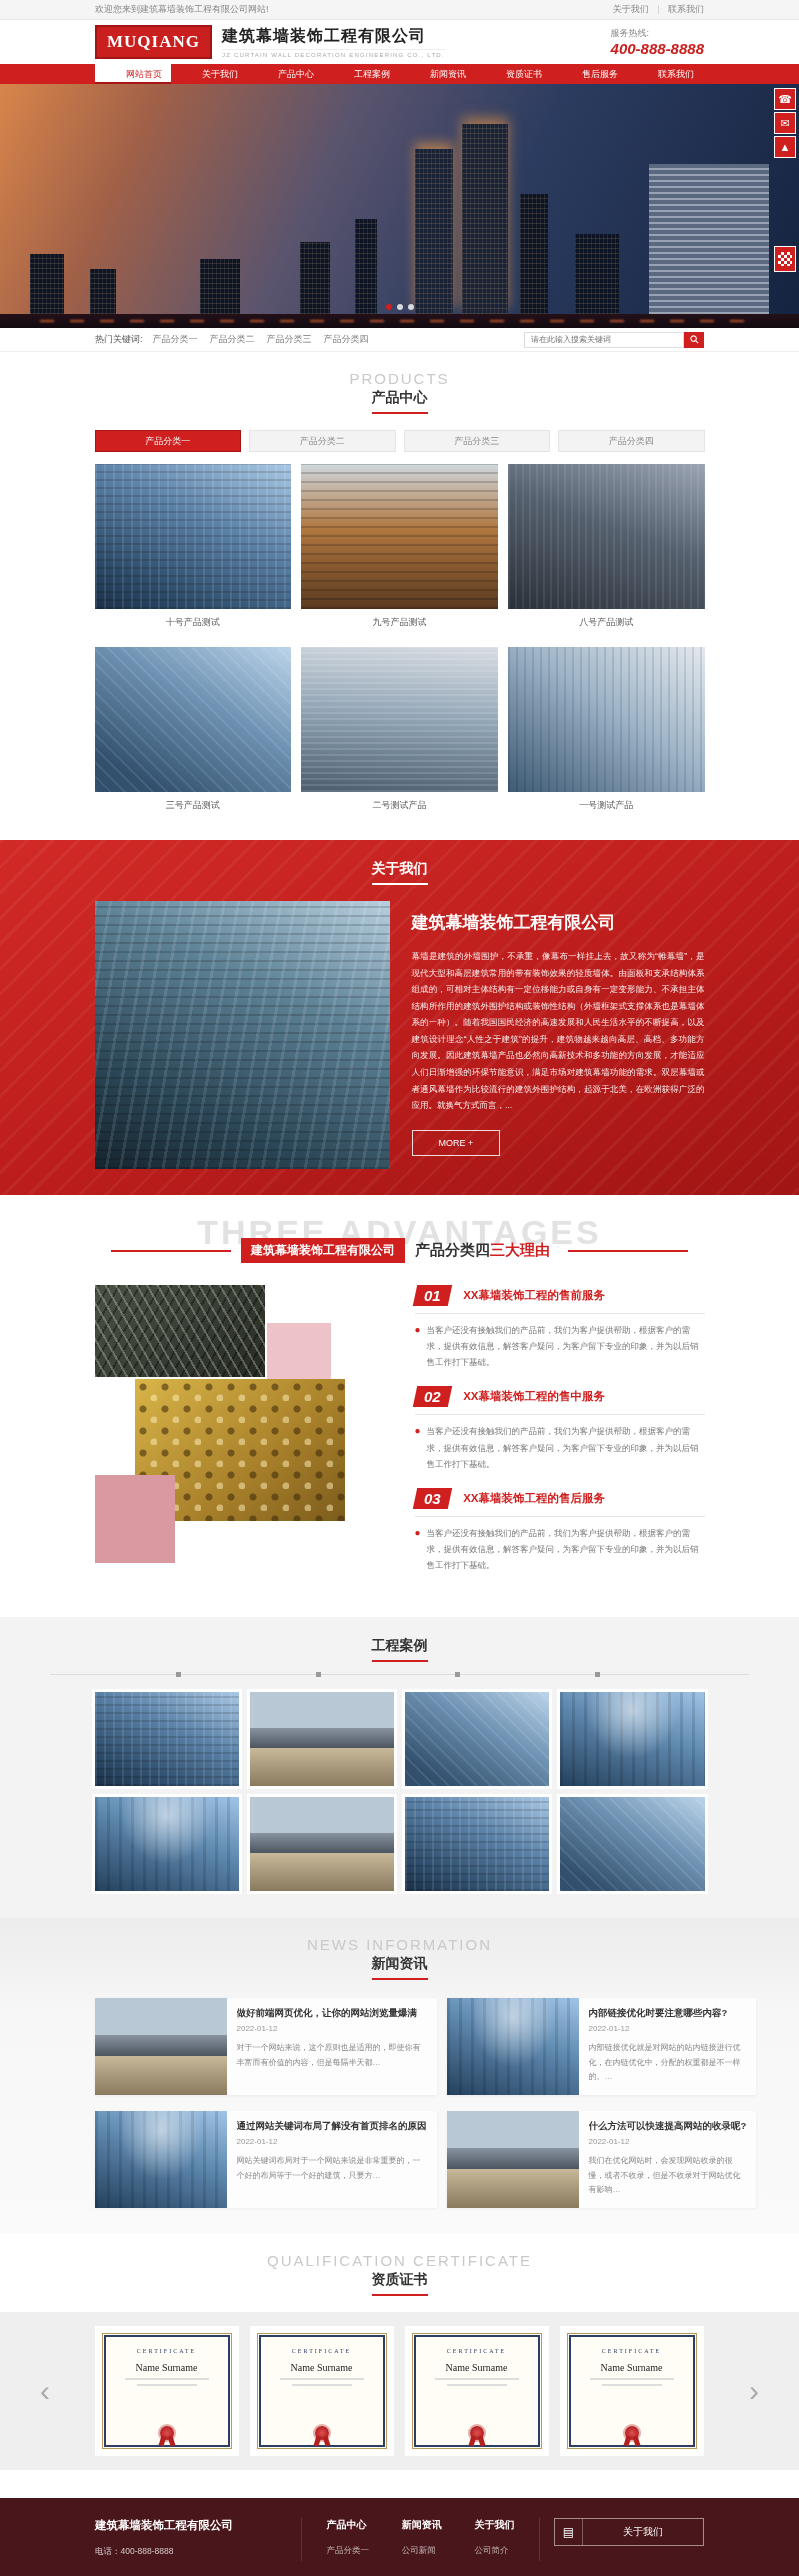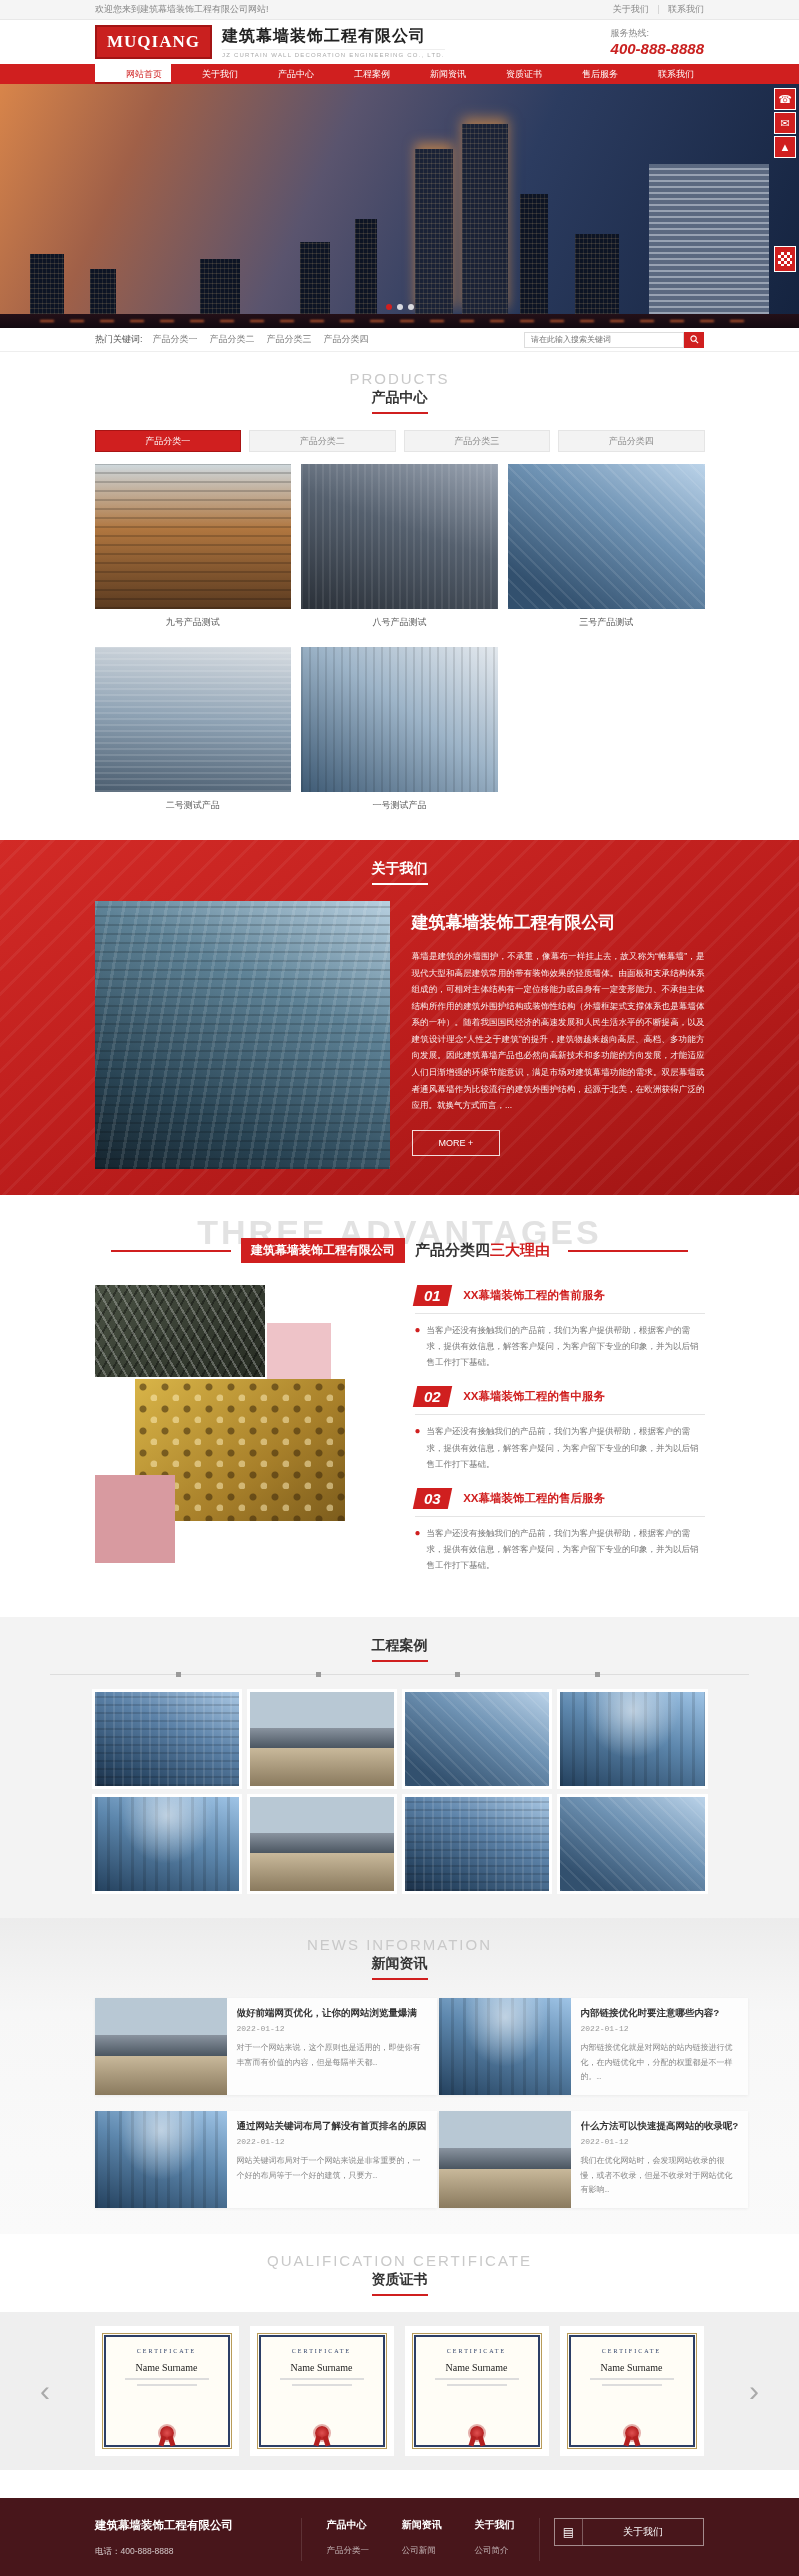--- a/index.html
+++ b/index.html
@@ -110,21 +110,21 @@
 
   
   .cases { background:#f3f3f3; padding-bottom:24px; }
   .case-divider { position:relative; width:699px; margin:12px auto 14px; height:1px; background:#ddd; }
   .case-divider i { position:absolute; top:-2px; width:5px; height:5px; background:#9a9a9a; }
   .case-grid { width:616px; margin:0 auto; display:grid; grid-template-columns:repeat(4,1fr); gap:5px; }
   .case-img { height:100px; border:3px solid #fff; cursor:pointer; }
 
   
   .news { background:linear-gradient(180deg,#ececec 0%,#f7f7f7 30%,#fafafa 100%); padding-bottom:26px; }
-  .news-grid { width:610px; margin:18px auto 0; display:grid; grid-template-columns:repeat(2,1fr); gap:16px 2px;font-family:Liberation Mono, monospace; }
+  .news-grid { width:610px; margin:18px auto 0; display:grid; grid-template-columns:repeat(2,1fr); gap:16px 10px; }
   .news-card { display:flex; background:#fdfdfd; cursor:pointer; box-shadow:0 1px 3px rgba(0,0,0,.06); }
   .news-img { width:132px; height:97px; flex:none; }
   .news-info { padding:9px 10px 0; overflow:hidden; }
   .news-title { font-size:9.5px; color:#333; font-weight:bold; white-space:nowrap; overflow:hidden; text-overflow:ellipsis; }
   .news-date { font-size:8px; color:#999; margin:4px 0 8px; }
   .news-excerpt { font-size:8px; color:#888; line-height:1.8; }
 
   
   .certs { padding-bottom:28px; }
   .cert-strip { position:relative; background:#efefef; margin-top:16px; padding:14px 0; }
@@ -240,20 +240,24 @@
     <div><span class="cn">产品中心</span></div>
   </div>
   <div class="prod-tabs">
     <div class="prod-tab active">产品分类一</div>
     <div class="prod-tab">产品分类二</div>
     <div class="prod-tab">产品分类三</div>
     <div class="prod-tab">产品分类四</div>
   </div>
   <div class="prod-grid">
     <div class="prod-card">
+      <div class="prod-img ph ph-a"></div>
+      <div class="prod-name">十号产品测试</div>
+    </div>
+    <div class="prod-card">
       <div class="prod-img ph ph-b"></div>
       <div class="prod-name">九号产品测试</div>
     </div>
     <div class="prod-card">
       <div class="prod-img ph ph-c"></div>
       <div class="prod-name">八号产品测试</div>
     </div>
     <div class="prod-card">
       <div class="prod-img ph ph-d"></div>
       <div class="prod-name">三号产品测试</div>

